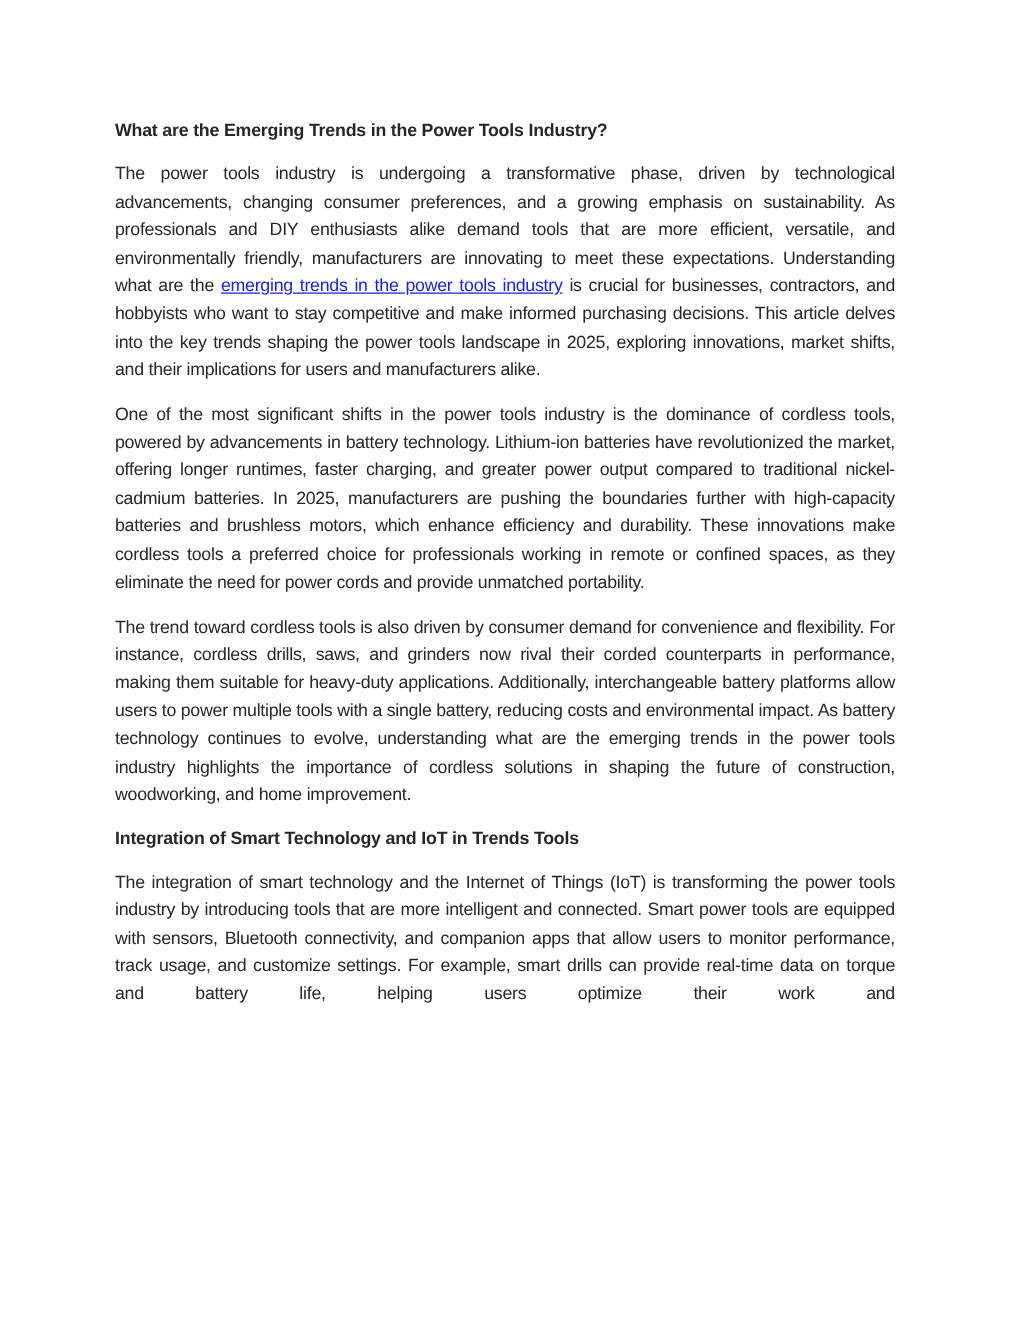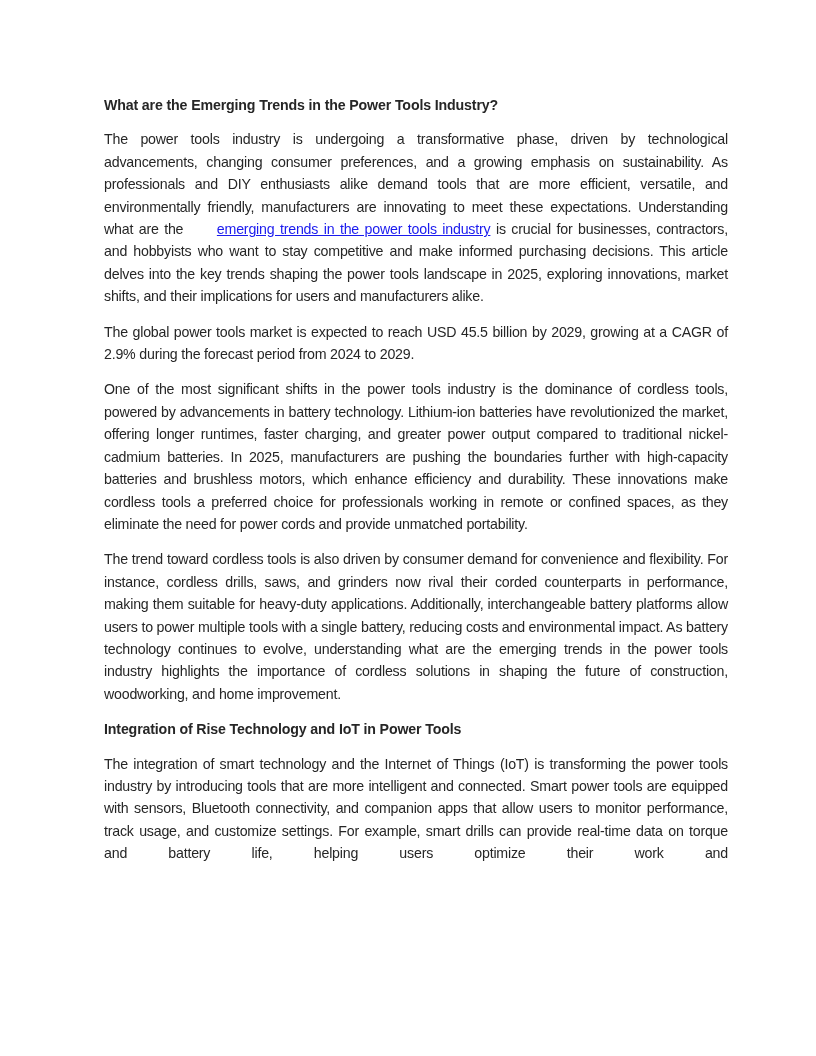--- a/index.html
+++ b/index.html
@@ -8,21 +8,21 @@
     background: #ffffff;
   }
   body {
     width: 816px;
     height: 1056px;
     overflow: hidden;
     position: relative;
   }
   .page {
     position: absolute;
-    left: 104px;
+    left: 92px;
     top: 94px;
     width: 624px;
     font-family: "Liberation Sans", sans-serif;
     color: #262626;
     font-size: 14.2px;
     line-height: 22.4px;
   }
   h2.heading {
     font-size: 14.2px;
     font-weight: bold;
@@ -32,31 +32,29 @@
     letter-spacing: -0.15px;
   }
   p.para {
     margin: 0 0 13px 0;
     text-align: justify;
     letter-spacing: -0.2px;
   }
   a.link {
     color: #1a1aee;
     text-decoration: underline;
-    margin-left: 28px;
   }
 </style>
 </head>
 <body>
 
 <div class="page">
   <h2 class="heading">What are the Emerging Trends in the Power Tools Industry?</h2>
 
   <p class="para"><span>The power tools industry is undergoing a transformative phase, driven by technological advancements, changing consumer preferences, and a growing emphasis on sustainability. As professionals and DIY enthusiasts alike demand tools that are more efficient, versatile, and environmentally friendly, manufacturers are innovating to meet these expectations. Understanding what are the </span><a class="link" href="#">emerging trends in the power tools industry</a><span> is crucial for businesses, contractors, and hobbyists who want to stay competitive and make informed purchasing decisions. This article delves into the key trends shaping the power tools landscape in 2025, exploring innovations, market shifts, and their implications for users and manufacturers alike.</span></p>
 
-  <p class="para">The global power tools market is expected to reach USD 45.5 billion by 2029, growing at a CAGR of 2.9% during the forecast period from 2024 to 2029.</p>
 
   <p class="para">One of the most significant shifts in the power tools industry is the dominance of cordless tools, powered by advancements in battery technology. Lithium-ion batteries have revolutionized the market, offering longer runtimes, faster charging, and greater power output compared to traditional nickel-cadmium batteries. In 2025, manufacturers are pushing the boundaries further with high-capacity batteries and brushless motors, which enhance efficiency and durability. These innovations make cordless tools a preferred choice for professionals working in remote or confined spaces, as they eliminate the need for power cords and provide unmatched portability.</p>
   <p class="para">The trend toward cordless tools is also driven by consumer demand for convenience and flexibility. For instance, cordless drills, saws, and grinders now rival their corded counterparts in performance, making them suitable for heavy-duty applications. Additionally, interchangeable battery platforms allow users to power multiple tools with a single battery, reducing costs and environmental impact. As battery technology continues to evolve, understanding what are the emerging trends in the power tools industry highlights the importance of cordless solutions in shaping the future of construction, woodworking, and home improvement.</p>
 
-  <h2 class="heading">Integration of Rise Technology and IoT in Power Tools</h2>
+  <h2 class="heading">Integration of Smart Technology and IoT in Trends Tools</h2>
   <p class="para" style="text-align-last: justify;">The integration of smart technology and the Internet of Things (IoT) is transforming the power tools industry by introducing tools that are more intelligent and connected. Smart power tools are equipped with sensors, Bluetooth connectivity, and companion apps that allow users to monitor performance, track usage, and customize settings. For example, smart drills can provide real-time data on torque and battery life, helping users optimize their work and</p>
 </div>
 
 </body></html>

